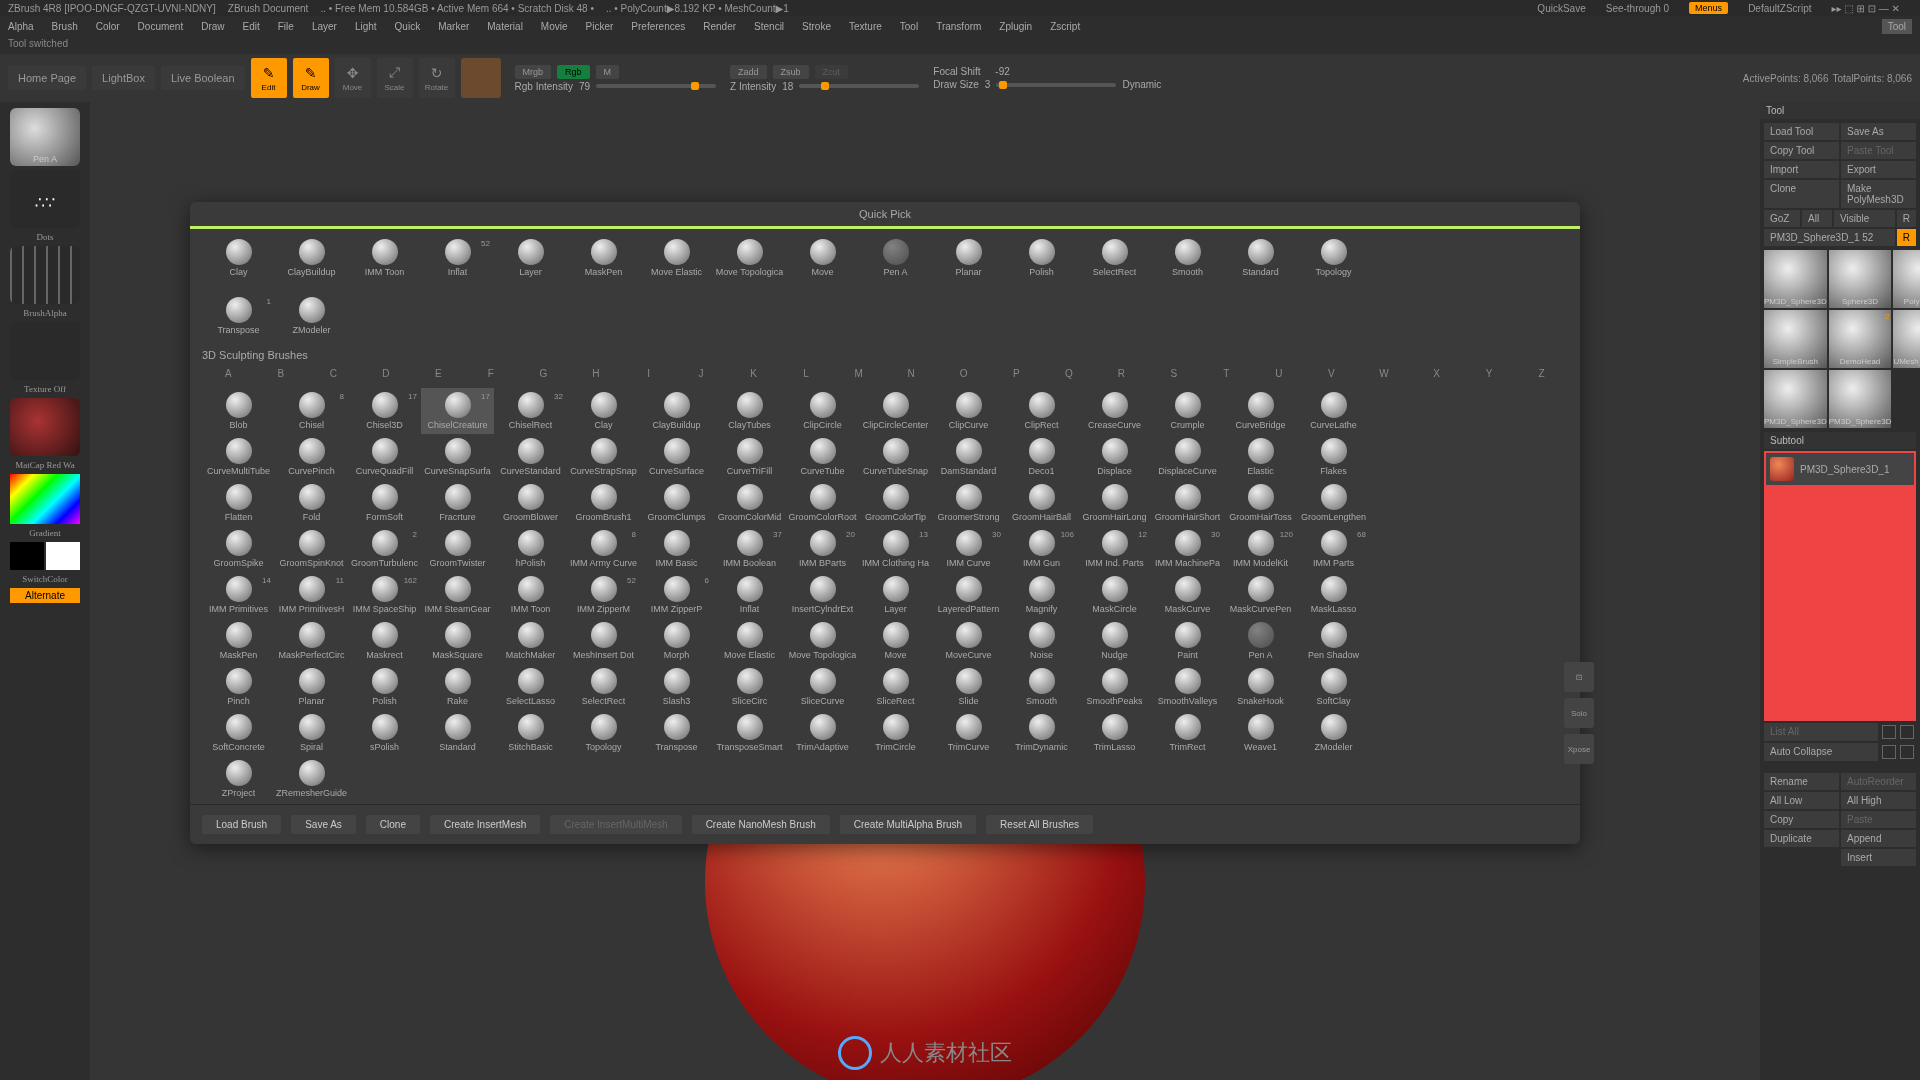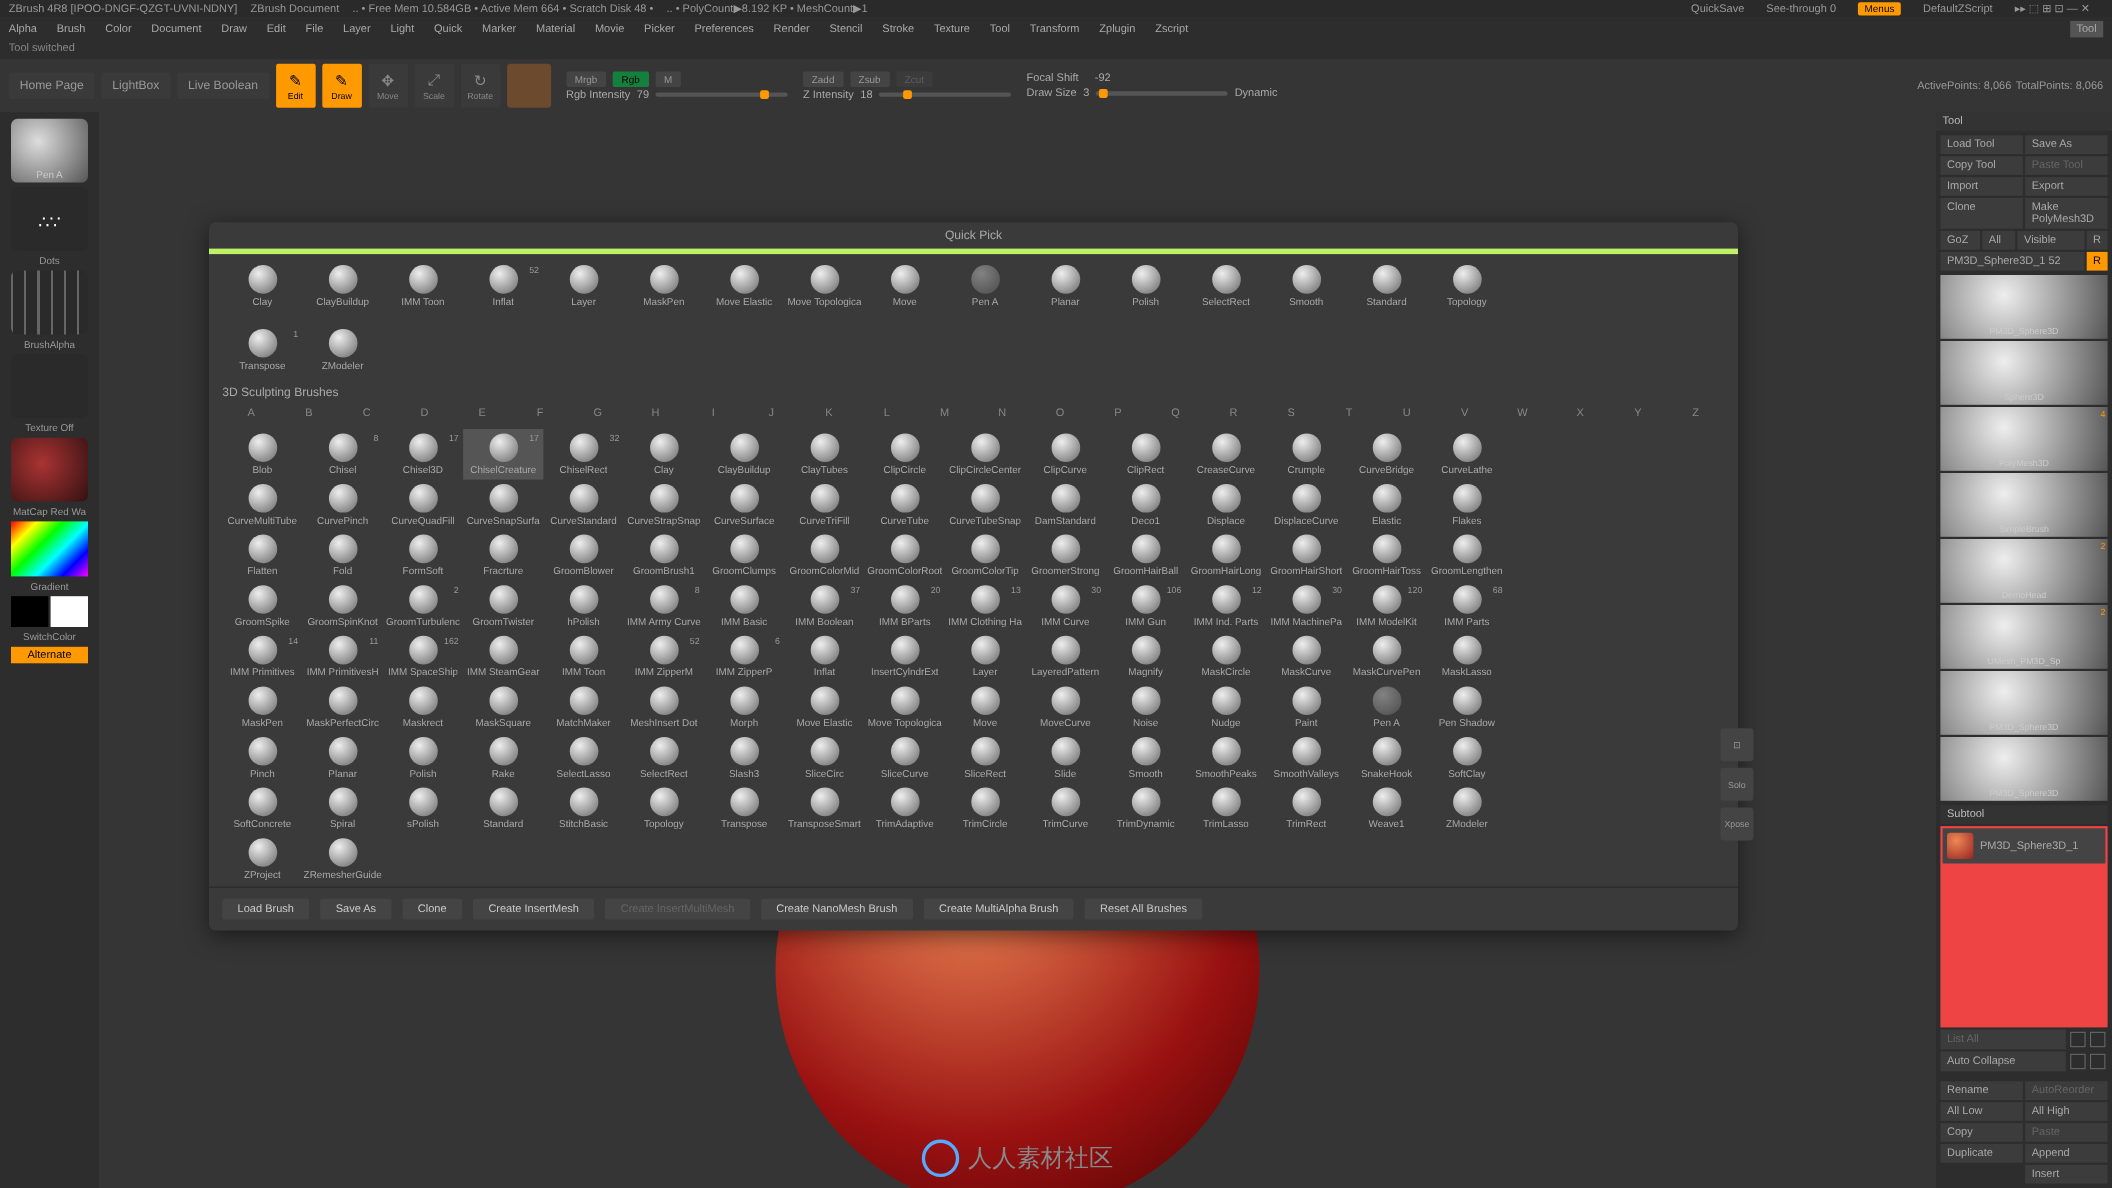--- a/index.html
+++ b/index.html
@@ -25,50 +25,50 @@
 .slider{width:120px;height:4px;background:#555;position:relative;border-radius:2px}
 .slider .h{position:absolute;width:8px;height:8px;background:#f90;border-radius:2px;top:-2px}
 .stats{display:flex;gap:4px;margin-left:auto;font-size:10px;color:#999}
 .main{display:flex;height:calc(100% - 102px)}
 .leftbar{width:90px;background:#2d2d2d;display:flex;flex-direction:column;align-items:center;padding:6px 4px;gap:4px}
 .lthumb{width:70px;height:58px;background:radial-gradient(circle at 35% 35%,#ddd,#555);border-radius:6px;display:flex;align-items:flex-end;justify-content:center;font-size:9px;color:#ccc;padding-bottom:2px}
 .lthumb.dots{background:#2a2a2a}
 .lthumb.lines{background:repeating-linear-gradient(90deg,#666,#666 2px,#2a2a2a 2px,#2a2a2a 12px)}
 .lthumb.tex{background:#2a2a2a}
 .lthumb.mat{background:radial-gradient(circle at 40% 40%,#a33,#311)}
-.llabel{font-size:9px;color:#999;}
+.llabel{font-size:9px;color:#999;font-family:Liberation Serif, serif;}
 .colorpick{width:70px;height:50px;background:linear-gradient(135deg,red,yellow,lime,cyan,blue,magenta)}
 .swatch{display:flex;gap:2px}
 .swatch div{width:34px;height:28px}
 .altbtn{background:#f90;color:#000;padding:2px 8px;font-size:10px;width:70px;text-align:center}
 .canvas{flex:1;background:#353535;position:relative;overflow:hidden}
 .sphere{position:absolute;left:50%;top:560px;transform:translateX(-50%);width:440px;height:440px;background:radial-gradient(circle at 40% 30%,#e85,#911 60%,#400);border-radius:50%}
 .brushpanel{position:absolute;left:100px;top:100px;right:180px;background:#3a3a3a;border-radius:6px;padding:0;box-shadow:0 4px 20px rgba(0,0,0,.5)}
-.qphead{text-align:center;padding:6px 0;font-size:11px;color:#aaa;border-bottom:5px solid #bef264}
+.qphead{text-align:center;padding:6px 0;font-size:11px;color:#aaa;border-bottom:3px solid #bef264}
 .qprow{display:flex;flex-wrap:wrap;padding:6px 12px;gap:0}
 .brcell{width:73px;height:46px;display:flex;flex-direction:column;align-items:center;justify-content:center;position:relative;cursor:pointer}
 .brcell .orb{width:26px;height:26px;background:radial-gradient(circle at 35% 30%,#eee,#666);border-radius:50%;margin-bottom:2px}
 .brcell .lbl{font-size:9px;color:#aaa;white-space:nowrap;overflow:hidden;max-width:72px;text-overflow:ellipsis}
 .brcell .num{position:absolute;right:4px;top:4px;font-size:8px;color:#999}
 .brcell.sel{background:#555}
 .brcell.dim .orb{opacity:.4}
 .brsect{padding:4px 12px;font-size:11px;color:#aaa}
 .alpharow{display:flex;padding:0 12px 4px;gap:0}
 .alpharow >div{flex:1;text-align:center;font-size:10px;color:#888;padding:3px 0}
 .brgrid{display:grid;grid-template-columns:repeat(16,73px);padding:2px 12px;gap:0}
 .bottomrow{display:flex;gap:10px;padding:10px 12px;border-top:1px solid #2a2a2a}
 .btmbtn{background:#444;padding:4px 14px;font-size:10px;color:#ccc;border-radius:2px}
 .btmbtn.dim{color:#666}
 .rightbar{width:160px;background:#2d2d2d;display:flex;flex-direction:column;padding:4px;gap:2px;font-size:10px}
 .rhead{background:#333;padding:3px 6px;color:#bbb}
 .rrow{display:flex;gap:2px}
 .rbtn{flex:1;background:#3c3c3c;padding:3px 6px;color:#aaa;text-align:left;font-size:10px}
 .rbtn.o{background:#f90;color:#000}
 .rbtn.dim{color:#666}
-.toolthumbs{display:grid;grid-template-columns:1fr;gap:2px;padding:2px 0}
+.toolthumbs{display:grid;grid-template-columns:1fr 1fr 1fr;gap:2px;padding:2px 0}
 .tthumb{height:58px;background:radial-gradient(circle at 38% 32%,#eee,#555);display:flex;align-items:flex-end;justify-content:center;font-size:8px;color:#ccc;padding-bottom:2px;position:relative}
 .tthumb .nm{position:absolute;right:2px;top:2px;font-size:8px;color:#f90}
 .stlist{background:#ef4444;padding:2px;height:270px}
 .stitem{background:#444;padding:4px;display:flex;align-items:center;gap:6px}
 .stitem .th{width:24px;height:24px;background:radial-gradient(circle at 35% 30%,#e85,#922);border-radius:3px}
 .ricons{display:flex;gap:4px;justify-content:flex-end;padding:2px}
 .ricons div{width:14px;height:14px;border:1px solid #666}
 .floatbtns{position:absolute;right:166px;top:560px;display:flex;flex-direction:column;gap:6px}
 .floatbtns div{width:30px;height:30px;background:#444;border-radius:3px;display:flex;align-items:center;justify-content:center;font-size:8px;color:#999}
 .watermark{position:absolute;left:50%;bottom:10px;transform:translateX(-50%);font-size:22px;color:#888;display:flex;align-items:center;gap:8px}

